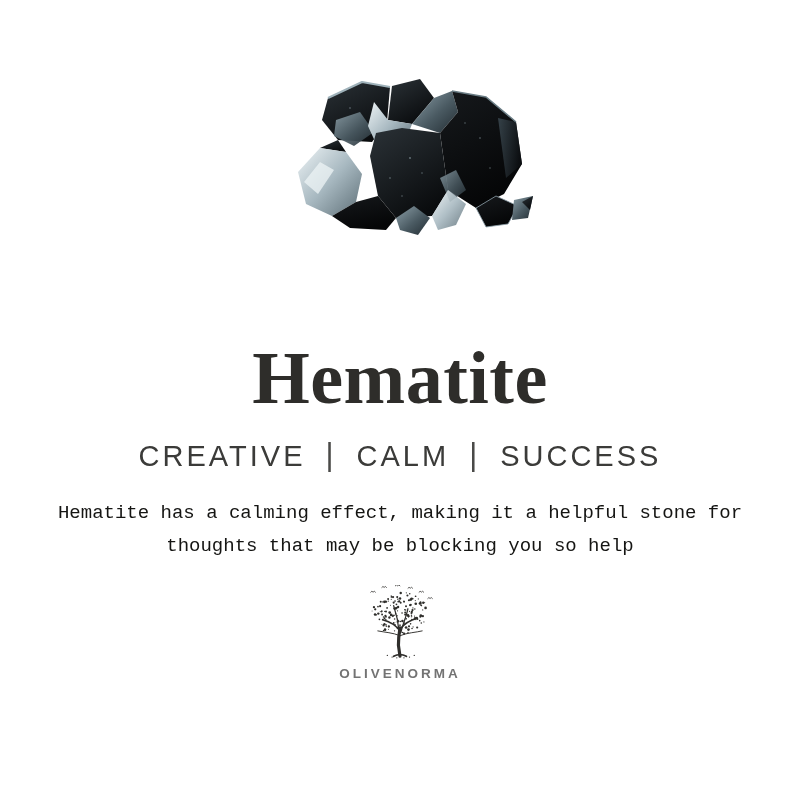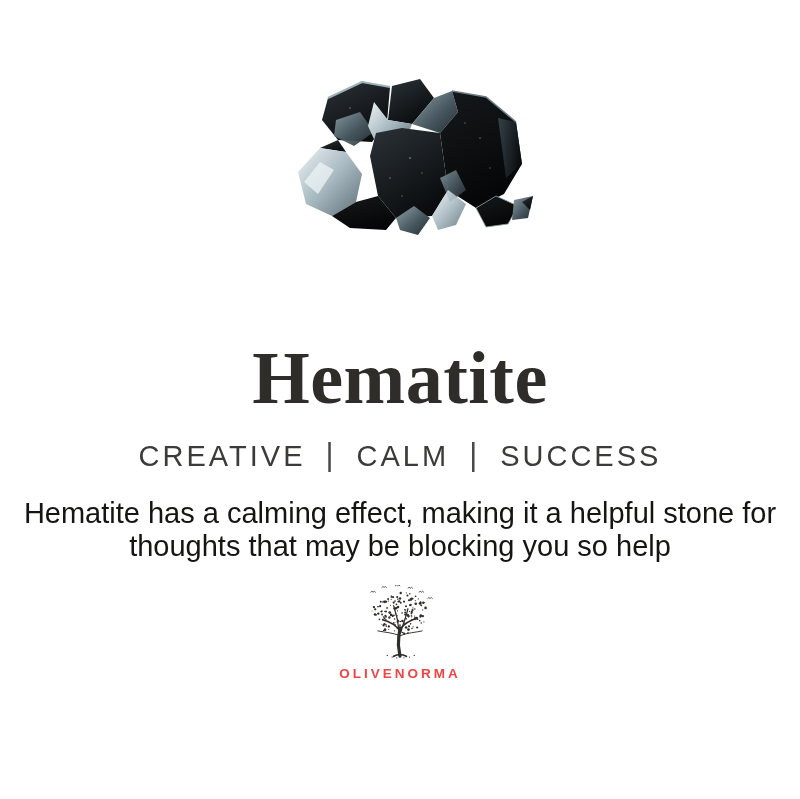--- a/index.html
+++ b/index.html
@@ -36,36 +36,36 @@
     display: flex; align-items: center;
   }
   .tagline .sep {
     margin: 0 20px;
     font-size: 31px;
     color: #4a4a48;
     transform: translateY(-1px);
   }
   .desc {
     margin-top: 26px;
-    font-family: Liberation Sans, sans-serif;
-    font-size: 29px;
+    font-family: Liberation Mono, monospace;
+    font-size: 19px;
     line-height: 33px;
     color: #151513;
     text-align: center;
   }
   .brand {
     margin-top: 22px;
     display: flex; flex-direction: column; align-items: center;
   }
   .brand-name {
     margin-top: 5px;
     font-size: 13.5px;
     font-weight: 700;
     letter-spacing: 3px;
-    color: #ef4444;
+    color: #737373;
   }
 </style>
 </head>
 <body>
 
 <div class="stage">
 
   <figure class="crystal">
     <svg width="245" height="165" viewBox="0 0 245 165">
       <defs>

